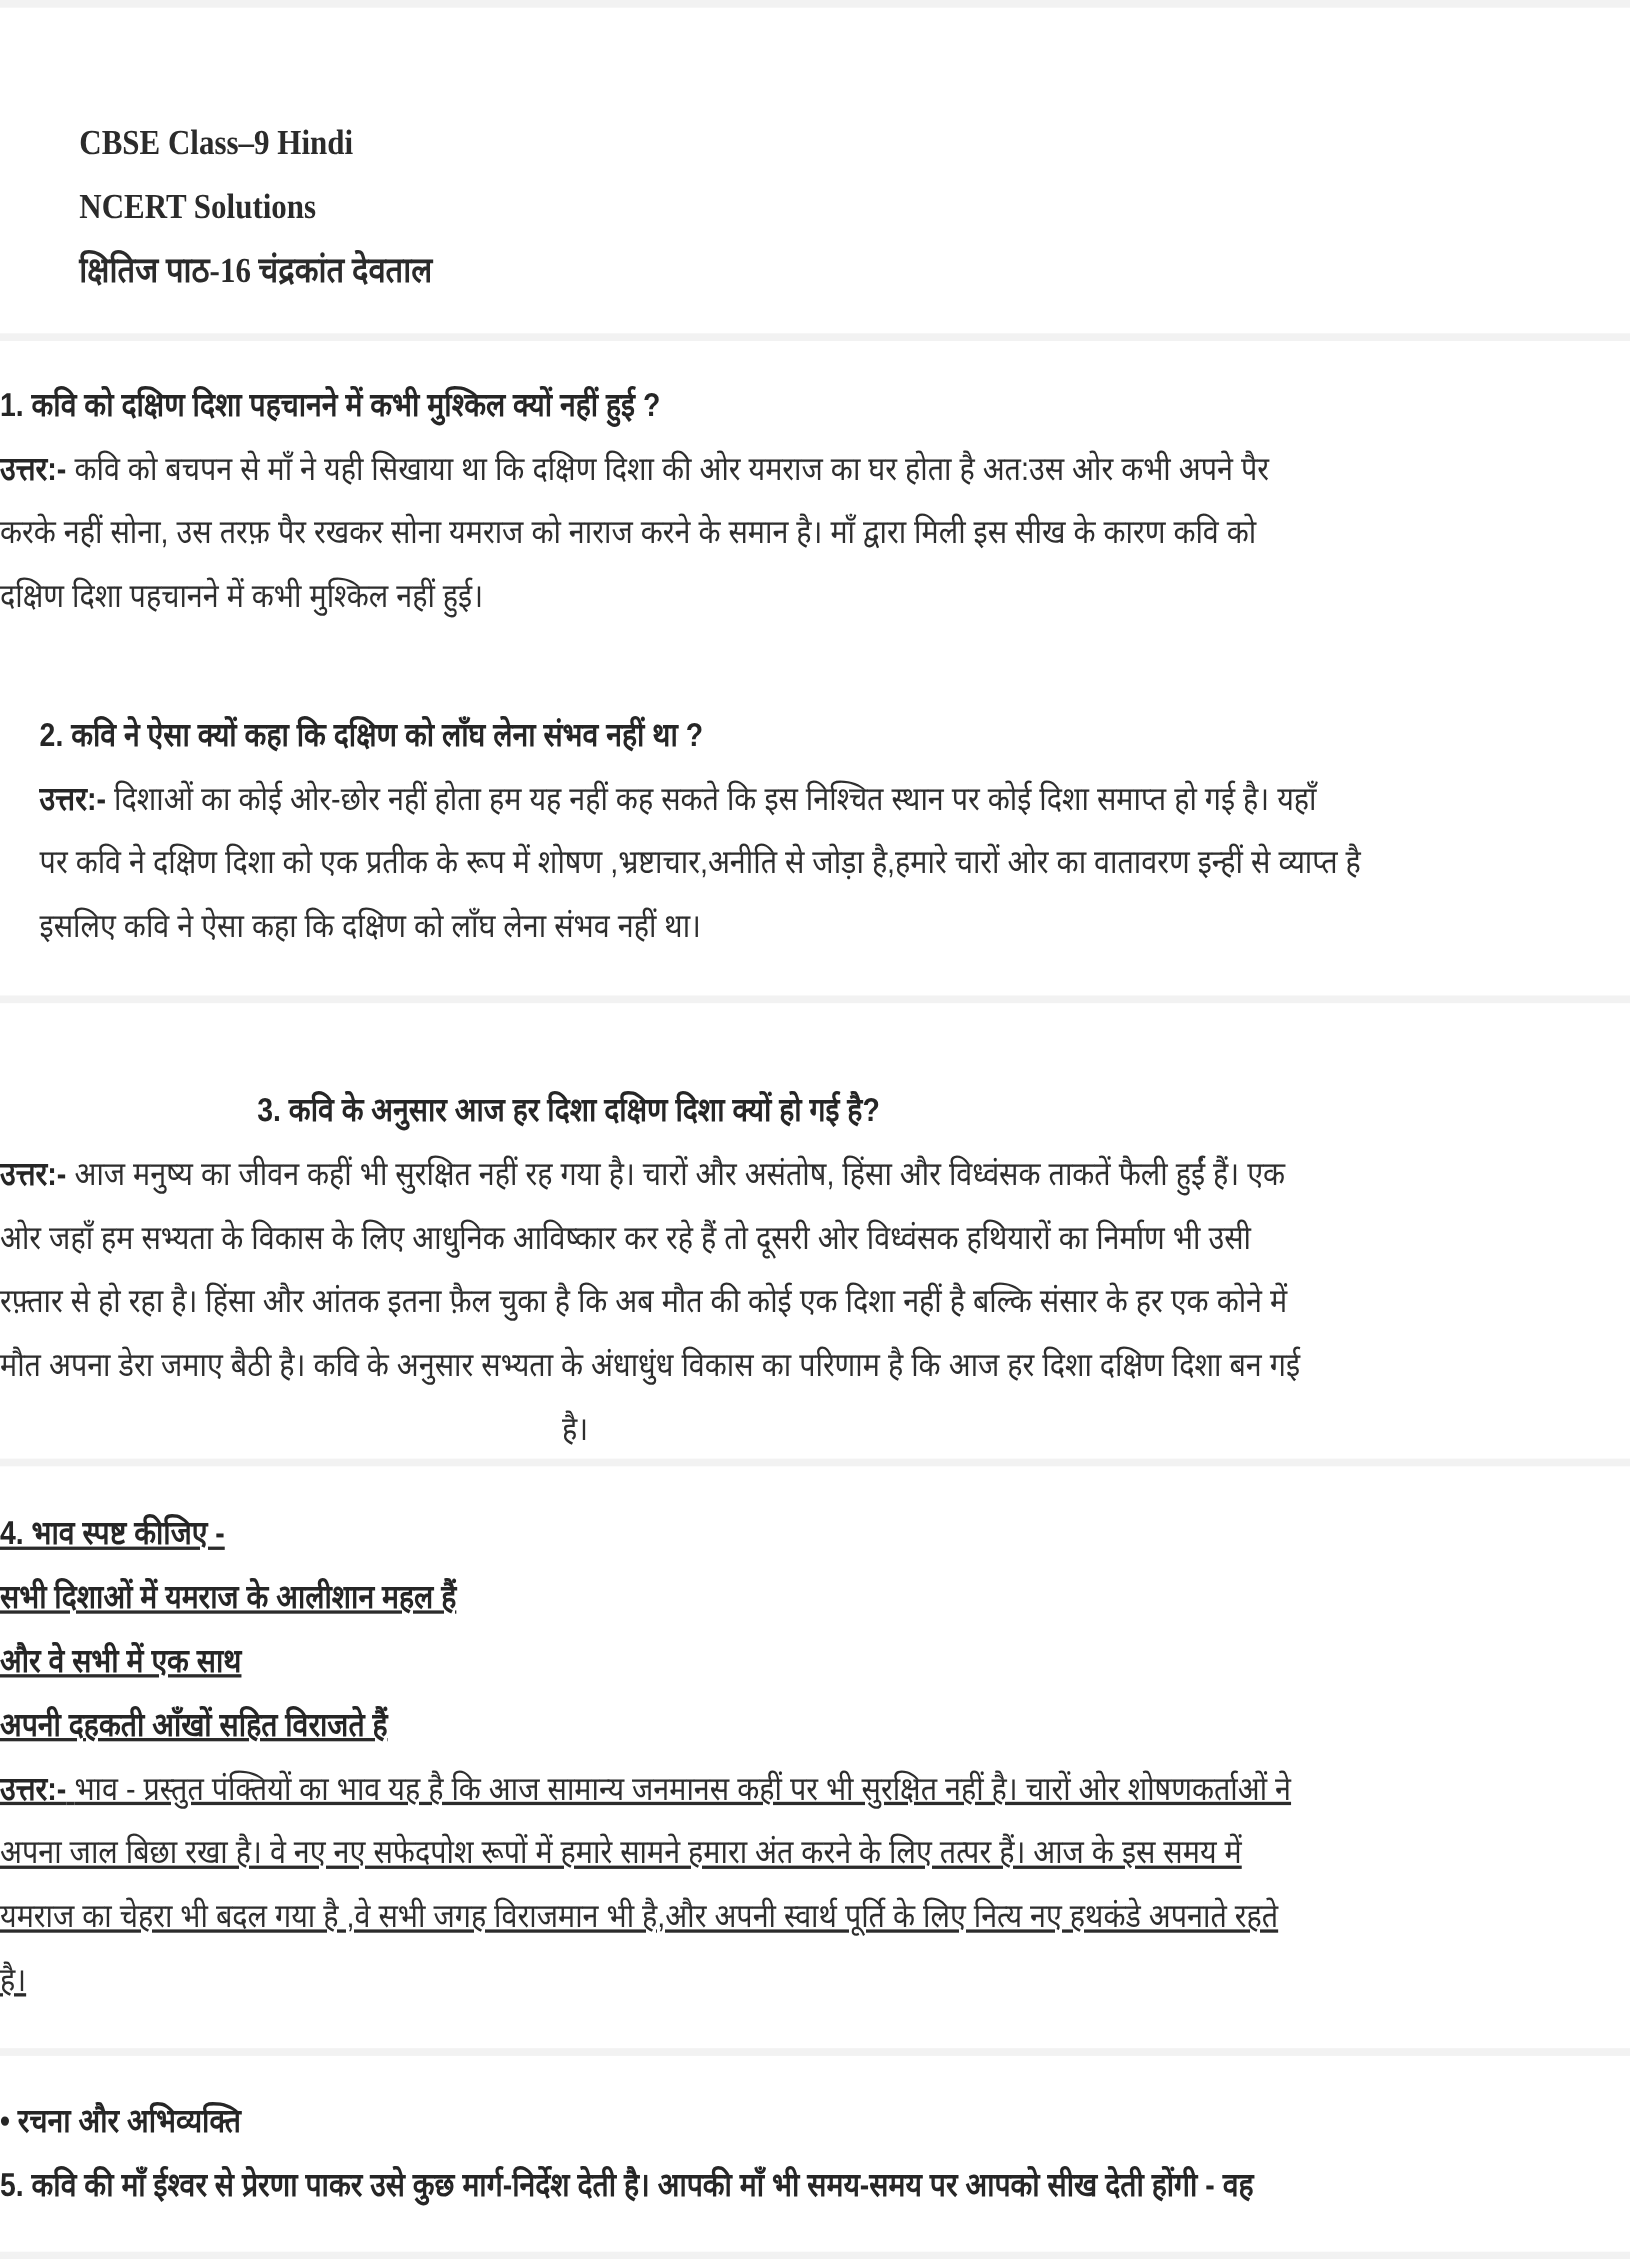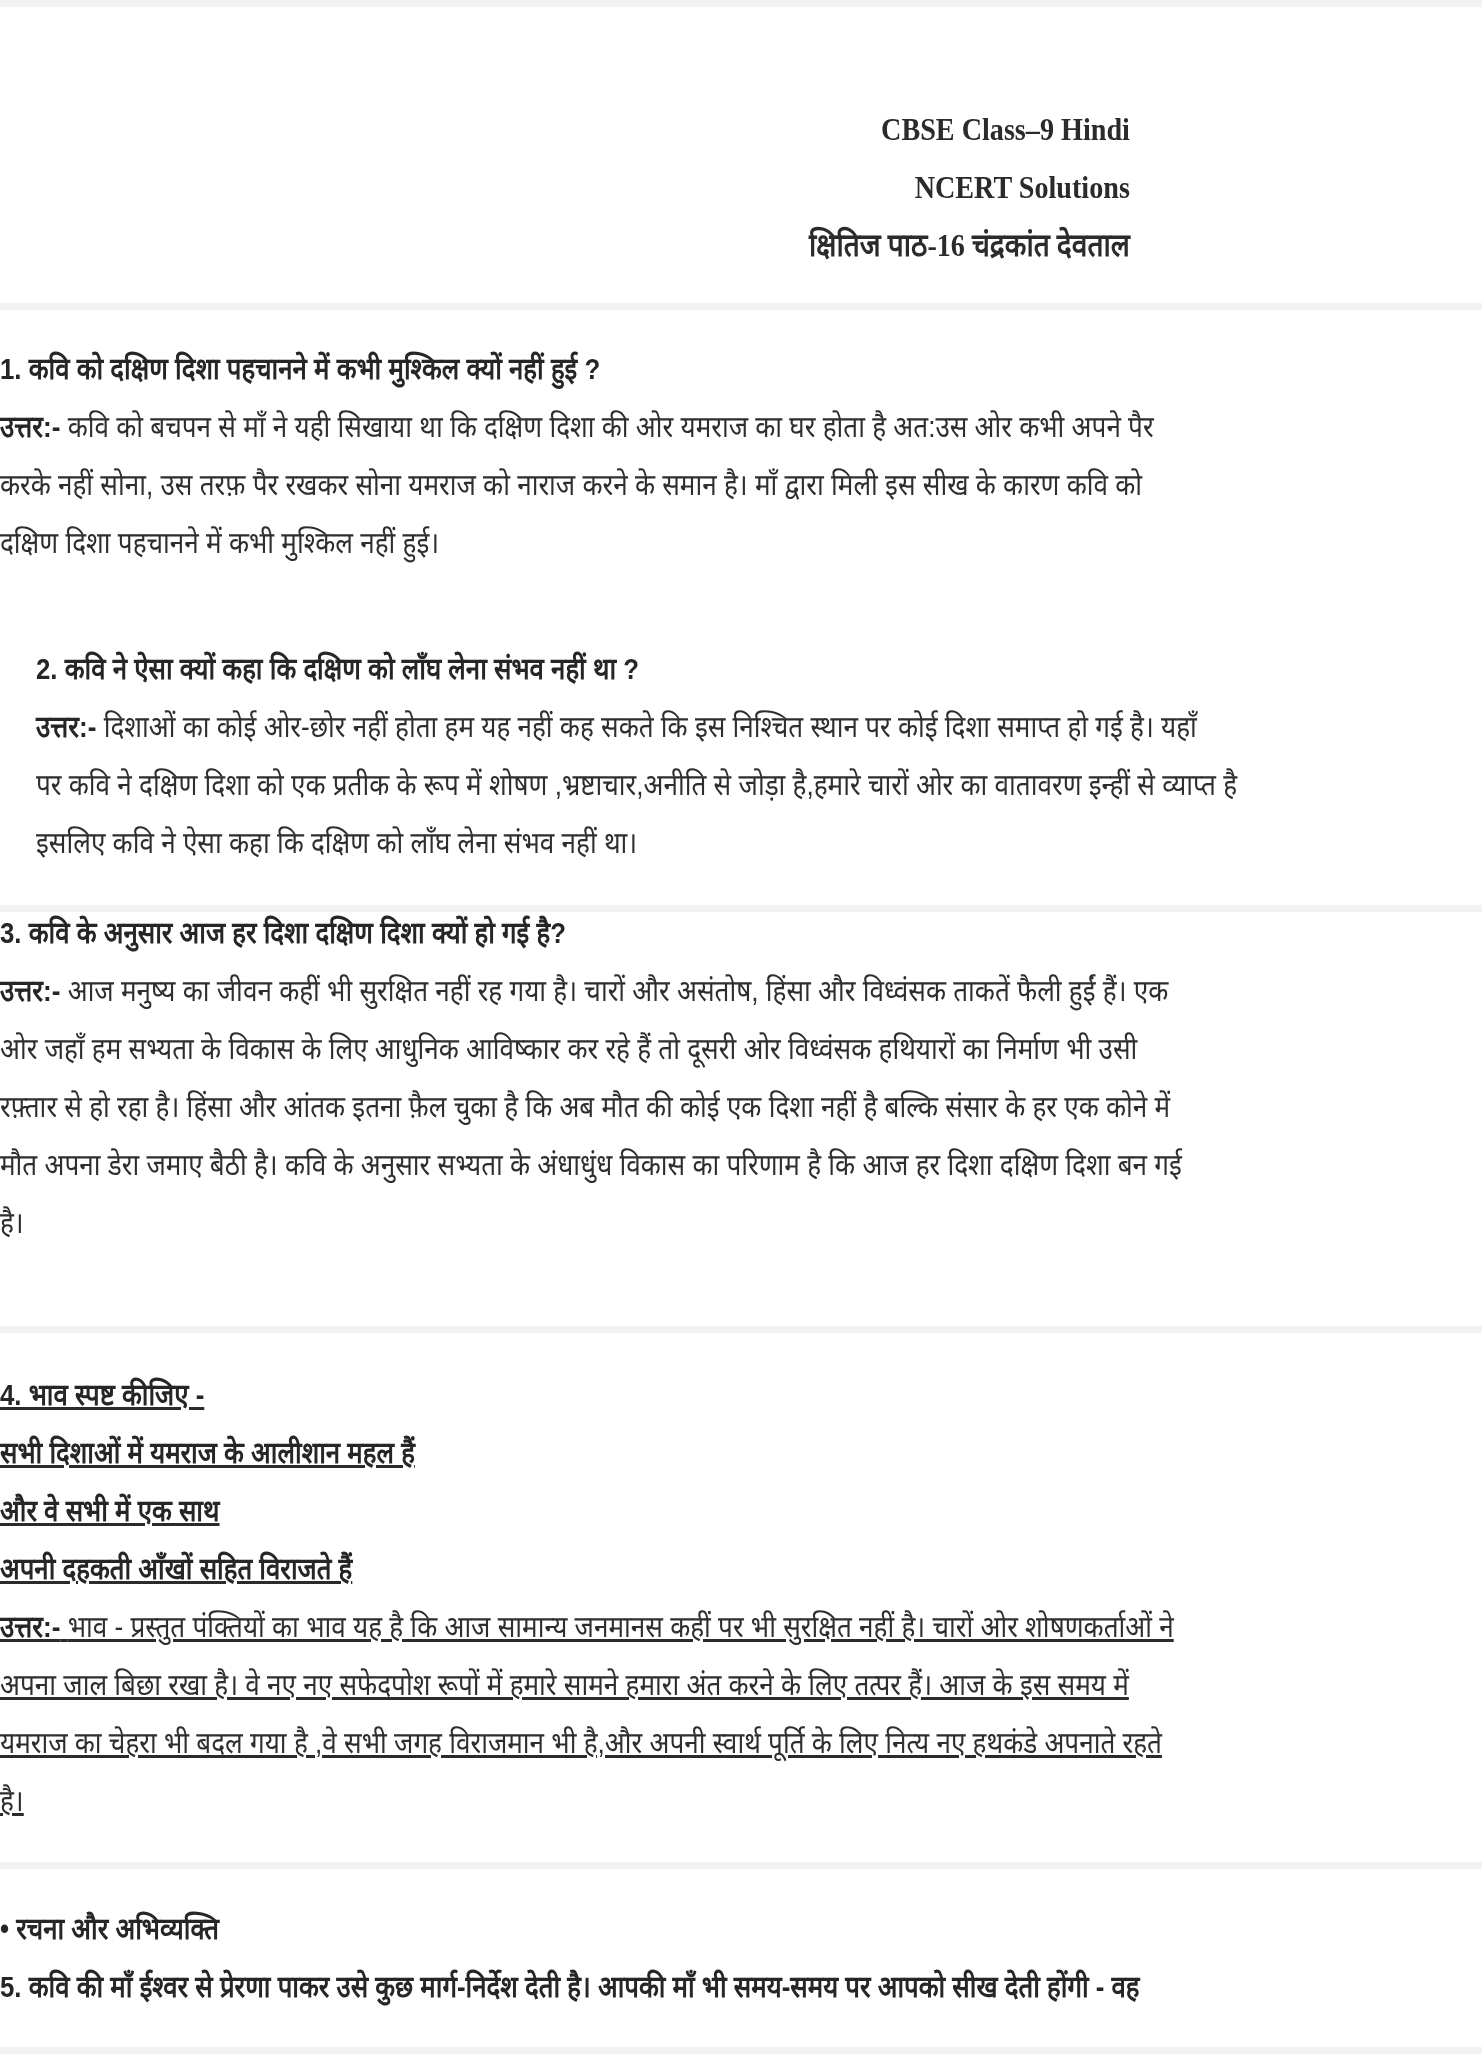--- a/index.html
+++ b/index.html
@@ -20,21 +20,21 @@
       left: 0;
       width: 1482px;
       height: 7px;
       background: #f2f2f2;
     }
     .header {
       position: absolute;
       left: 0;
       top: 100px;
       width: 1202px;
-      text-align: right;
+      text-align: left;
     }
     .header .line {
       font-family: "Liberation Serif", "DejaVu Serif", serif;
       font-weight: bold;
       font-size: 32px;
       line-height: 58px;
       color: #2b2b2b;
       transform: scaleX(0.88);
       transform-origin: center;
     }
@@ -84,21 +84,21 @@
   <div class="row" style="transform:scaleX(0.87);">दक्षिण दिशा पहचानने में कभी मुश्किल नहीं हुई।</div>
 </div>
 
 <div class="section" style="top:640px;margin-left:36px;">
   <div class="row q" style="transform:scaleX(0.86);">2. कवि ने ऐसा क्यों कहा कि दक्षिण को लाँघ लेना संभव नहीं था ?</div>
   <div class="row" style="transform:scaleX(0.87);"><span class="ans-label">उत्तर:-</span> <span>दिशाओं का कोई ओर-छोर नहीं होता हम यह नहीं कह सकते कि इस निश्चित स्थान पर कोई दिशा समाप्त हो गई है। यहाँ</span></div>
   <div class="row" style="transform:scaleX(0.87);">पर कवि ने दक्षिण दिशा को एक प्रतीक के रूप में शोषण ,भ्रष्टाचार,अनीति से जोड़ा है,हमारे चारों ओर का वातावरण इन्हीं से व्याप्त है</div>
   <div class="row" style="transform:scaleX(0.87);">इसलिए कवि ने ऐसा कहा कि दक्षिण को लाँघ लेना संभव नहीं था।</div>
 </div>
 
-<div class="section" style="top:904px;">
+<div class="section" style="top:981px;text-align:center;">
   <div class="row q" style="transform:scaleX(0.86);">3. कवि के अनुसार आज हर दिशा दक्षिण दिशा क्यों हो गई है?</div>
   <div class="row" style="transform:scaleX(0.87);"><span class="ans-label">उत्तर:-</span> <span>आज मनुष्य का जीवन कहीं भी सुरक्षित नहीं रह गया है। चारों और असंतोष, हिंसा और विध्वंसक ताकतें फैली हुईं हैं। एक</span></div>
   <div class="row" style="transform:scaleX(0.87);">ओर जहाँ हम सभ्यता के विकास के लिए आधुनिक आविष्कार कर रहे हैं तो दूसरी ओर विध्वंसक हथियारों का निर्माण भी उसी</div>
   <div class="row" style="transform:scaleX(0.87);">रफ़्तार से हो रहा है। हिंसा और आंतक इतना फ़ैल चुका है कि अब मौत की कोई एक दिशा नहीं है बल्कि संसार के हर एक कोने में</div>
   <div class="row" style="transform:scaleX(0.87);">मौत अपना डेरा जमाए बैठी है। कवि के अनुसार सभ्यता के अंधाधुंध विकास का परिणाम है  कि आज हर दिशा दक्षिण दिशा बन गई</div>
   <div class="row" style="transform:scaleX(0.87);">है।</div>
 </div>
 
 <div class="section" style="top:1366px;text-decoration:underline;">
   <div class="row q" style="transform:scaleX(0.86);">4. भाव स्पष्ट कीजिए -</div>

